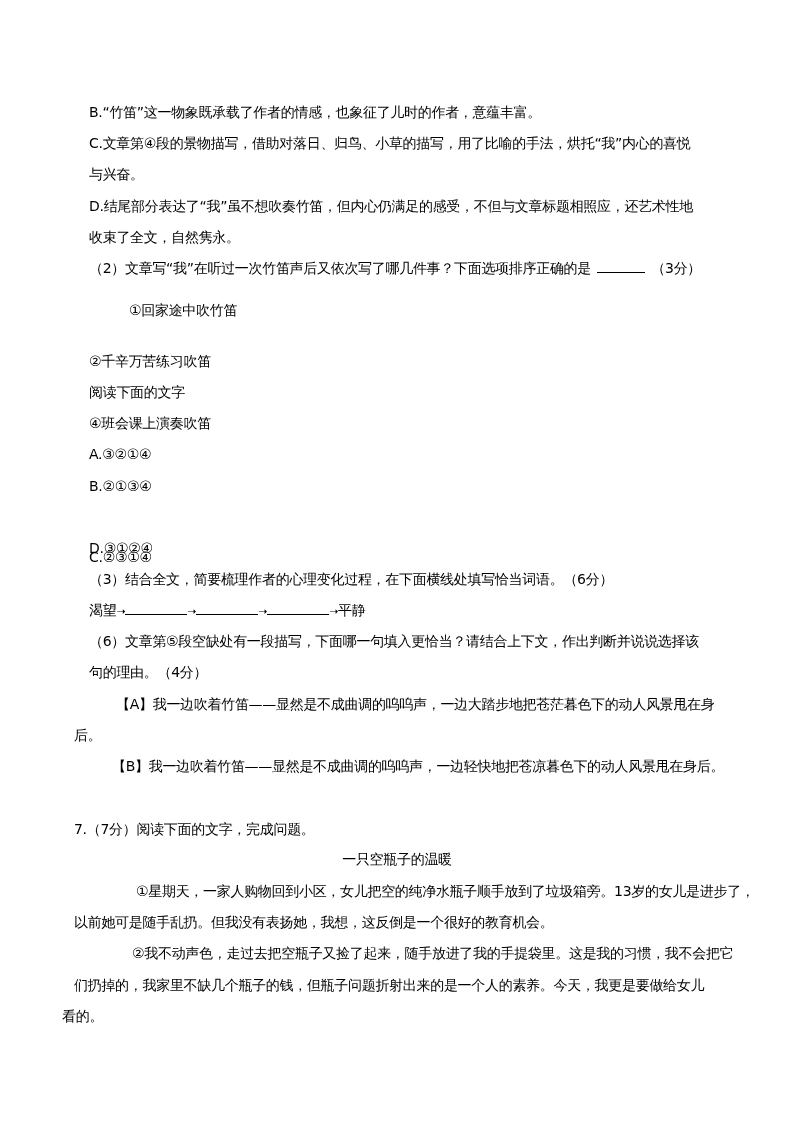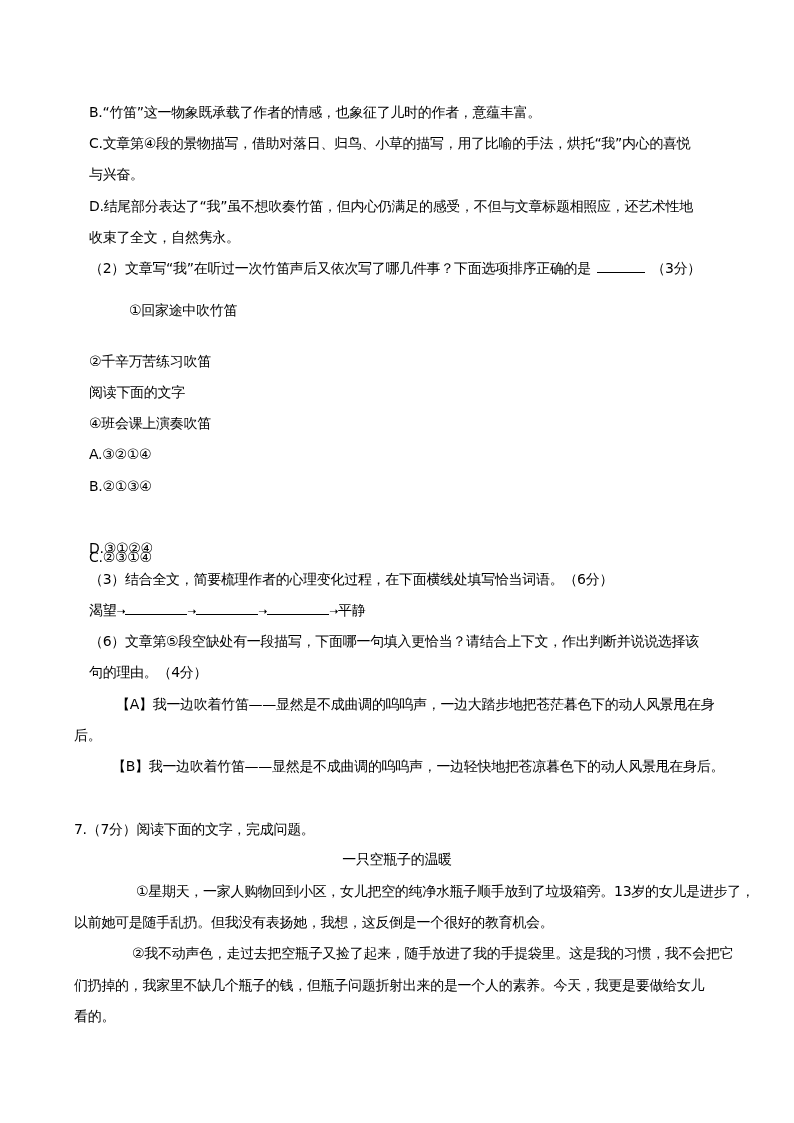--- a/index.html
+++ b/index.html
@@ -48,14 +48,14 @@
   <div class="ln" style="left:112px;top:756px;">【B】我一边吹着竹笛——显然是不成曲调的呜呜声，一边轻快地把苍凉暮色下的动人风景甩在身后。</div>
 </div>
 
 <div>
   <div class="ln" style="left:74px;top:819px;">7.（7分）阅读下面的文字，完成问题。</div>
   <div class="ln center" style="top:850px;font-family:Liberation Mono, monospace;">一只空瓶子的温暖</div>
   <div class="ln" style="left:104px;top:881px;margin-left:32px;">①星期天，一家人购物回到小区，女儿把空的纯净水瓶子顺手放到了垃圾箱旁。13岁的女儿是进步了，</div>
   <div class="ln" style="left:74px;top:912px;">以前她可是随手乱扔。但我没有表扬她，我想，这反倒是一个很好的教育机会。</div>
   <div class="ln" style="left:104px;top:943px;margin-left:28px;">②我不动声色，走过去把空瓶子又捡了起来，随手放进了我的手提袋里。这是我的习惯，我不会把它</div>
   <div class="ln" style="left:74px;top:975px;">们扔掉的，我家里不缺几个瓶子的钱，但瓶子问题折射出来的是一个人的素养。今天，我更是要做给女儿</div>
-  <div class="ln" style="left:74px;top:1006px;">看的。</div>
+  <div class="ln" style="left:62px;top:1006px;">看的。</div>
 </div>
 
 </body></html>

